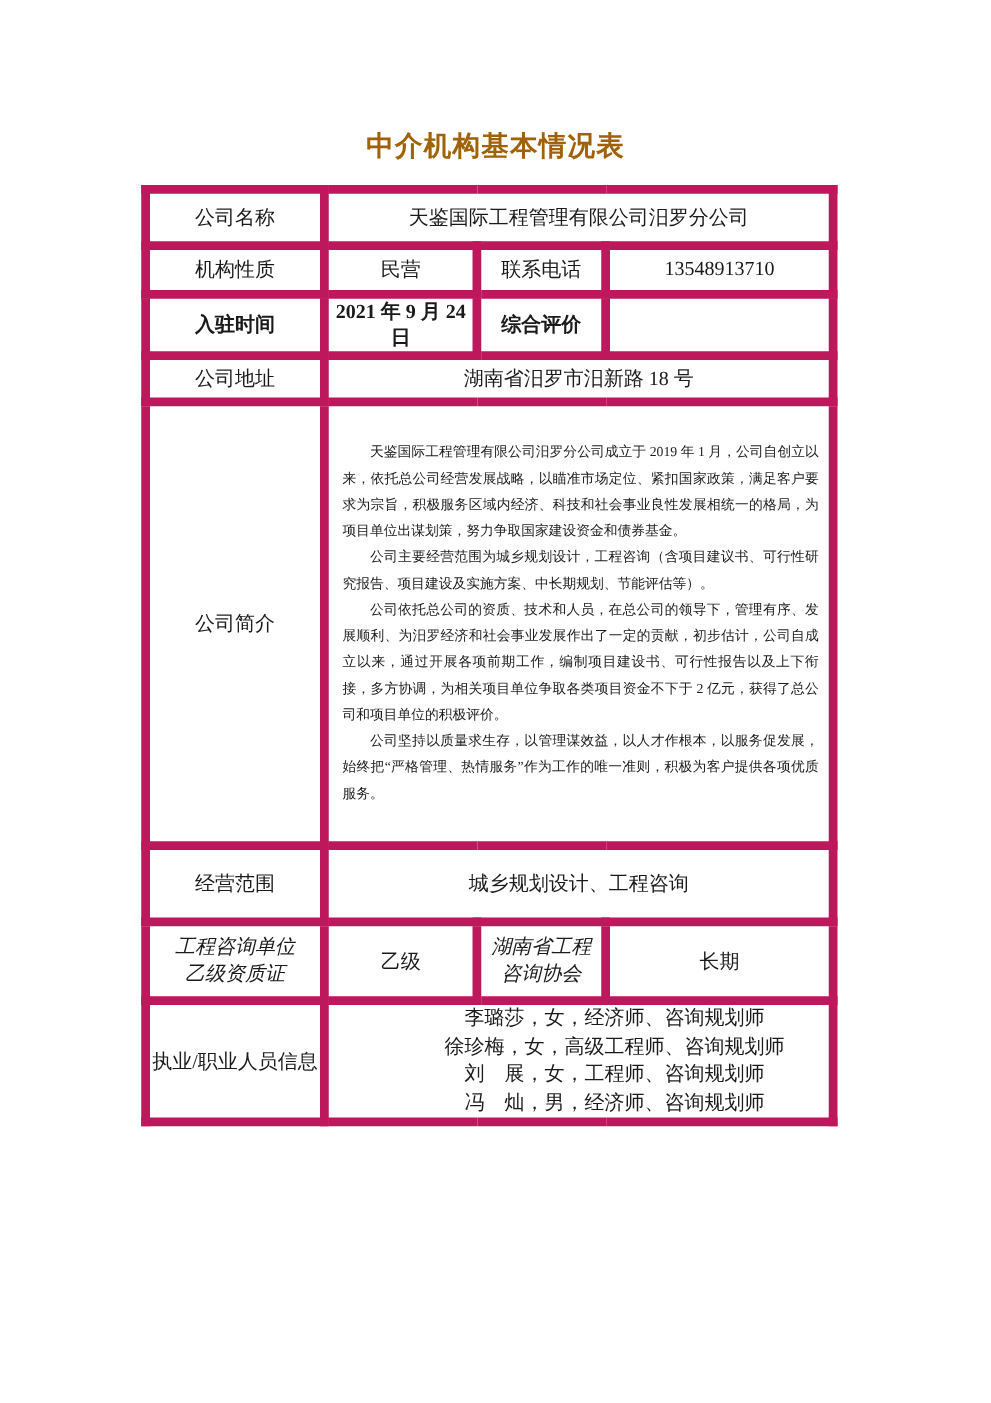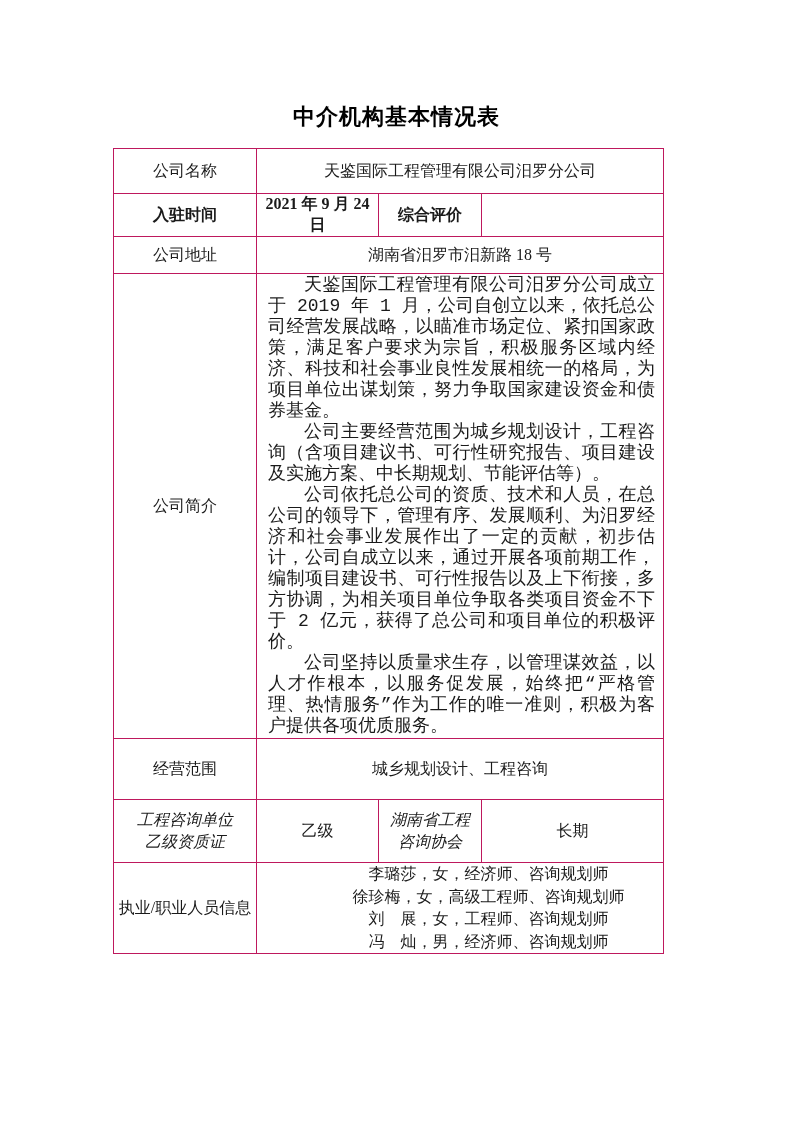--- a/index.html
+++ b/index.html
@@ -16,31 +16,31 @@
     height: 1122px;
     background: #ffffff;
     overflow: hidden;
   }
   .doc-title {
     padding-top: 102px;
     text-align: center;
     font-size: 22px;
     font-weight: bold;
     letter-spacing: 1px;
-    color: #000000;
+    color: #a16207;
   }
   table.info-table {
     border-collapse: collapse;
     table-layout: fixed;
     width: 550px;
     margin-left: 113px;
     margin-top: 16px;
   }
   table.info-table td {
-    border: 1px solid #be185d;
+    border: 7px solid #be185d;
     vertical-align: middle;
     font-size: 16px;
     text-align: center;
     overflow: hidden;
   }
   col.c1 { width: 143px; }
   col.c2 { width: 122px; }
   col.c3 { width: 103px; }
   col.c4 { width: 182px; }
 
@@ -54,25 +54,24 @@
   tr.r-scope   { height: 61px; }
   tr.r-qhead   { height: 63px; }
   tr.r-qual    { height: 63px; }
   tr.r-people  { height: 90px; }
 
   td.profile-cell {
     text-align: justify;
     padding: 1px 8px 1px 11px;
   }
   td.profile-cell p {
-    font-size: 18px;
+    font-size: 11px;
     line-height: 21px;
     text-indent: 2em;
     text-align: justify;
-    font-family: Liberation Mono, monospace;
   }
   td.names-cell {
     text-align: left;
     padding-left: 57px;
   }
   td.names-cell div {
     line-height: 22.5px;
     font-size: 16px;
   }
   .two-line { line-height: 22px; font-style: italic; }
@@ -93,20 +92,26 @@
     </colgroup>
 
     <tbody>
         <tr class="r-name">
       <td>公司名称</td>
       <td colspan="3">天鉴国际工程管理有限公司汨罗分公司</td>
     </tr>
 
 
 
+    <tr class="r-nature">
+      <td>机构性质</td>
+      <td>民营</td>
+      <td>联系电话</td>
+      <td>13548913710</td>
+    </tr>
 
     <tr class="r-entry">
       <td>入驻时间</td>
       <td>2021 年 9 月 24 日</td>
       <td>综合评价</td>
       <td></td>
     </tr>
 
     <tr class="r-addr">
       <td>公司地址</td>

